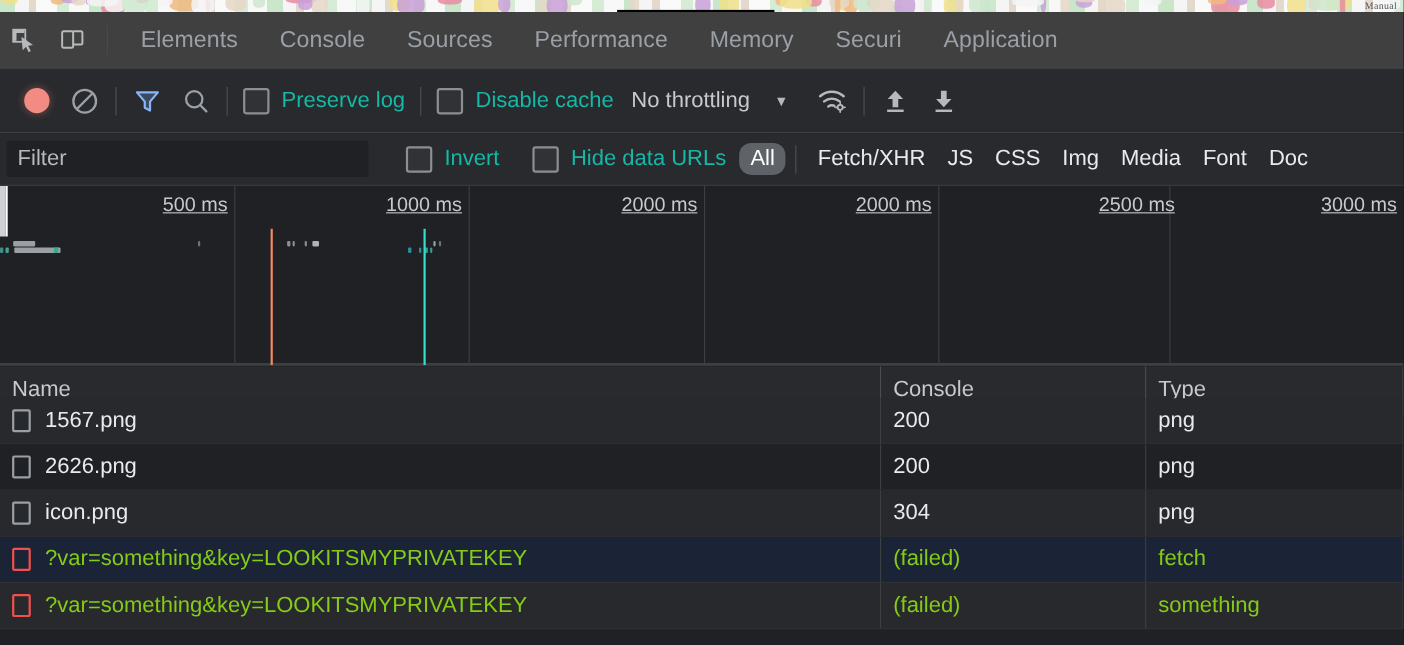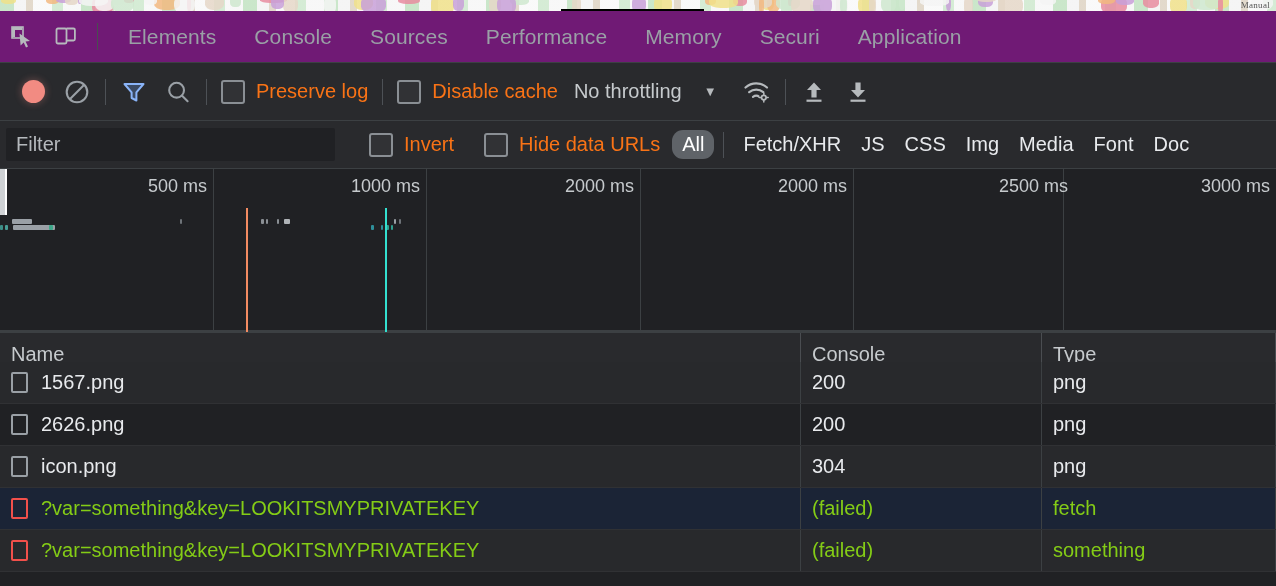--- a/index.html
+++ b/index.html
@@ -51,21 +51,21 @@
   .page-sliver .darkpatch {
     position: absolute;
     left: 561px; top: 9px; width: 143px; height: 3px;
     background: #000;
   }
 
   
   .tabstrip {
     position: relative;
     height: 51px;
-    background: #701a75;
+    background: #404040;
     display: flex;
     align-items: stretch;
     border-bottom: 1px solid #3c4043;
   }
   .tool-btn {
     display: flex;
     align-items: center;
     justify-content: center;
     width: 44px;
     flex: 0 0 44px;
@@ -132,21 +132,21 @@
     border: 2px solid #8a8f94;
     border-radius: 3px;
     background: #313235;
     flex: 0 0 20px;
   }
   .cb-label {
     display: flex;
     align-items: center;
     gap: 11px;
     font-size: 20px;
-    color: #f97316;
+    color: #14b8a6;
     white-space: nowrap;
     padding: 0 8px;
   }
   .throttle {
     font-size: 20px;
     color: #c6cacd;
     white-space: nowrap;
     padding-left: 8px;
   }
   .caret {
@@ -224,20 +224,21 @@
     background: #3c4043;
   }
   .ov-tick-label {
     position: absolute;
     top: 7px;
     font-size: 18px;
     color: #c6cacd;
     transform: translateX(-100%);
     padding-right: 6px;
     white-space: nowrap;
+    text-decoration: underline;
   }
   .ov-handle-left {
     position: absolute;
     left: 0; top: 0;
     width: 5px; height: 46px;
     background: #cfd2d5;
     z-index: 6;
   }
   .ov-handle-left::after {
     content: "";

